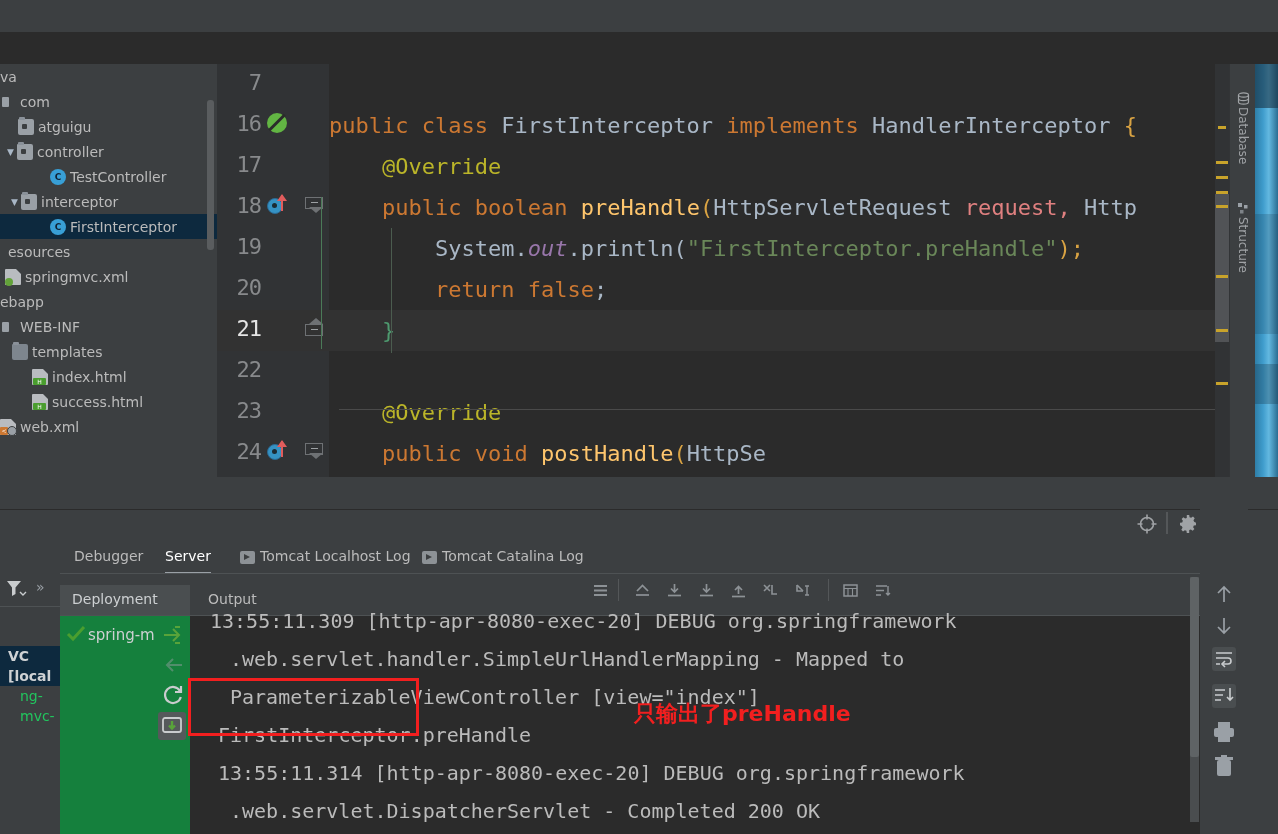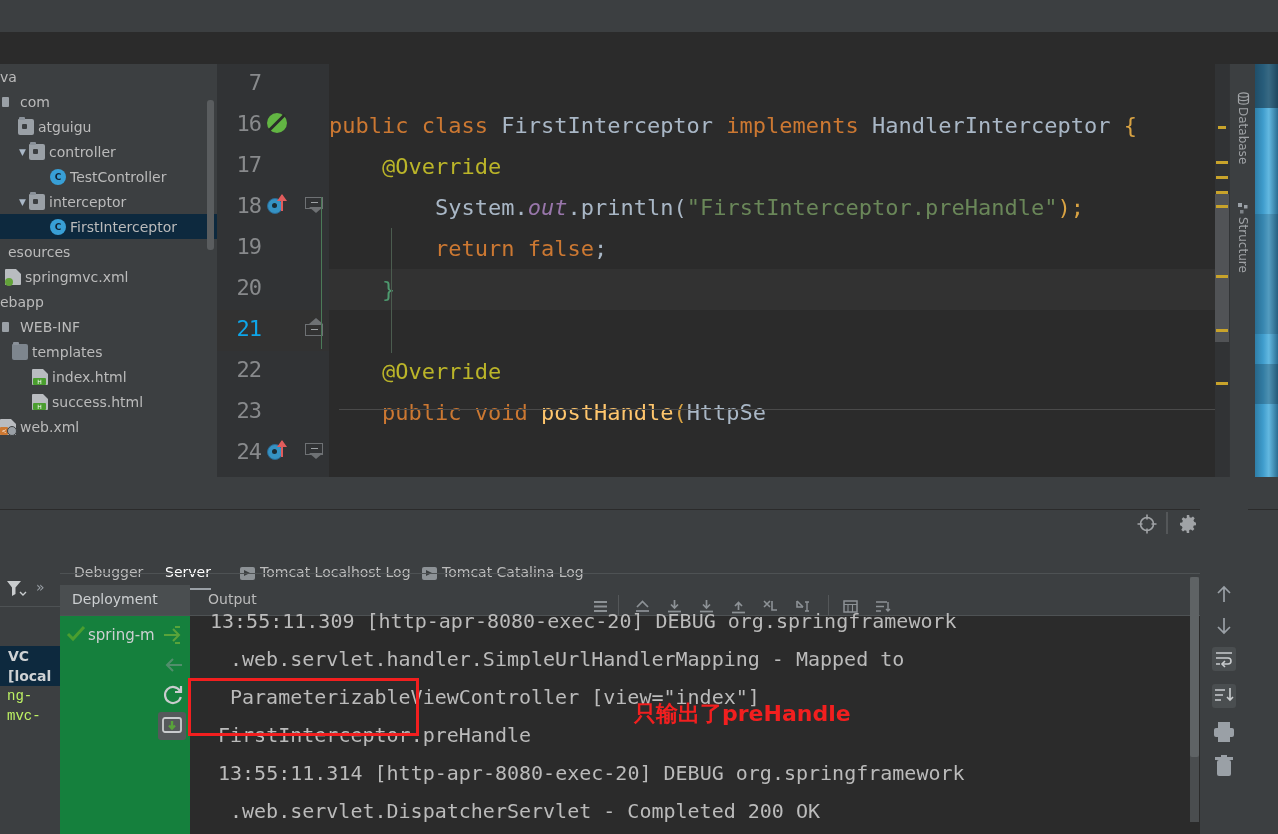--- a/index.html
+++ b/index.html
@@ -44,21 +44,21 @@
   .ico.file .badge2{position:absolute;right:-1px;bottom:-1px;width:8px;height:8px;border-radius:50%;
                     background:#9aa0a6;border:1px solid #3c3f41;}
 
   #tree-scroll{right:3px;top:4px;width:7px;height:150px;background:#5a5d5f;border-radius:3px;}
 
   
   #gutter{left:217px;top:0;width:112px;height:440px;background:#313335;}
   .gline{position:relative;height:41px;}
   .gnum{position:absolute;right:68px;top:6px;font-size:22px;color:#888a8c;
          font-family:"DejaVu Sans Mono","Liberation Mono",monospace;letter-spacing:-1px;}
-  .gnum.cur{color:#0ea5e9;}
+  .gnum.cur{color:#e5e5e5;}
   .gicon{position:absolute;left:50px;top:8px;width:22px;height:22px;}
   .bp-green{width:20px;height:20px;border-radius:50%;background:#62b543;position:absolute;left:0;top:0;}
   .bp-green:after{content:"";position:absolute;left:-1px;top:8px;width:22px;height:3px;background:#2b2b2b;
                   transform:rotate(-45deg);transform-origin:center;}
   .ov-ring{position:absolute;left:0;top:3px;width:14px;height:14px;border-radius:50%;
            background:#3592c4;border:1px solid #2b6a94;}
   .ov-ring:after{content:"";position:absolute;left:4px;top:4px;width:5px;height:5px;border-radius:50%;background:#1b2b34;}
   .ov-arrow{position:absolute;left:14px;top:0px;width:2px;height:16px;background:#e05c5c;}
   .ov-arrow:before{content:"";position:absolute;left:-4px;top:-1px;border-left:5px solid transparent;
                    border-right:5px solid transparent;border-bottom:7px solid #e05c5c;}
@@ -100,21 +100,21 @@
   .vtab .vi{display:block;width:13px;height:13px;margin:0 auto;}
   #blue-edge{left:1255px;top:0;width:23px;height:445px;
              background:linear-gradient(90deg,#2f7fa8 0%,#3f9ccc 35%,#63b8e0 60%,#2b6d92 100%);}
   #blue-edge .bl{position:absolute;left:0;width:23px;background:rgba(20,40,55,.55);}
 
   
   #bottom{left:0;top:445px;width:1278px;height:389px;background:#3c3f41;}
   #bottom-top-border{left:0;top:0;width:1278px;height:1px;background:#2b2b2b;}
 
   
-  #run-header{left:60px;top:48px;width:1178px;height:33px;}
+  #run-header{left:60px;top:32px;width:1178px;height:33px;}
   .tabitem{position:absolute;top:0;height:33px;line-height:30px;font-size:14px;color:#bbbbbb;white-space:nowrap;}
   .tabitem.active{color:#ffffff;}
   .tabitem.active:after{content:"";position:absolute;left:0;right:0;bottom:0;height:2px;background:#9aa0a6;}
   .logico{display:inline-block;width:15px;height:13px;background:#8d9296;border-radius:2px;
           position:relative;vertical-align:middle;margin-right:5px;}
   .logico:after{content:"";position:absolute;left:4px;top:3px;border-left:6px solid #3c3f41;
                 border-top:3.5px solid transparent;border-bottom:3.5px solid transparent;}
 
   .tbtn{position:absolute;top:41px;width:17px;height:17px;}
   .tbsep{position:absolute;top:38px;width:1px;height:22px;background:#545759;}
@@ -156,27 +156,27 @@
     <div id="project-tree" class="abs">
       <div class="tree-row" style="padding-left:0px;">
         <span class="lbl">va</span>
       </div>
       <div class="tree-row" style="padding-left:0px;">
         <span class="ico sq"></span><span class="lbl">com</span>
       </div>
       <div class="tree-row" style="padding-left:18px;">
         <span class="ico folder pkg"></span><span class="lbl">atguigu</span>
       </div>
-      <div class="tree-row" style="padding-left:16px;">
+      <div class="tree-row" style="padding-left:4px;">
         <span class="chev">▼</span><span class="ico folder pkg"></span><span class="lbl">controller</span>
       </div>
       <div class="tree-row" style="padding-left:50px;">
         <span class="ico cls"></span><span class="lbl">TestController</span>
       </div>
-      <div class="tree-row" style="padding-left:16px;">
+      <div class="tree-row" style="padding-left:8px;">
         <span class="chev">▼</span><span class="ico folder pkg"></span><span class="lbl">interceptor</span>
       </div>
       <div class="tree-row selected" style="padding-left:50px;">
         <span class="ico cls"></span><span class="lbl">FirstInterceptor</span>
       </div>
       <div class="tree-row" style="padding-left:8px;">
         <span class="lbl">esources</span>
       </div>
       <div class="tree-row" style="padding-left:5px;">
         <span class="ico file"><span class="badge sp"></span></span><span class="lbl">springmvc.xml</span>
@@ -259,20 +259,21 @@
             </span>
           </div>
       </div>
       <div id="fold-bar"></div>
     </div>
 
     <div id="code" class="abs">
       <div class="cline"></div>
       <div class="cline"><span class="kw">public class </span><span class="cls2">FirstInterceptor</span><span class="kw"> implements </span><span class="cls2">HandlerInterceptor</span><span class="brk"> {</span></div>
       <div class="cline"><span class="anno">    @Override</span></div>
+      <div class="cline"><span class="kw">    public boolean </span><span class="mth">preHandle</span><span class="brk">(</span><span class="cls2">HttpServletRequest </span><span class="par">request</span><span class="par">, </span><span class="cls2">Http</span></div>
       <div class="cline"><span class="pun">        System.</span><span class="fld">out</span><span class="pun">.println(</span><span class="str">"FirstInterceptor.preHandle"</span><span class="brk">);</span></div>
       <div class="cline"><span class="kw">        return </span><span class="kw">false</span><span class="pun">;</span></div>
       <div class="cline hl"><span class="brace">    }</span></div>
       <div class="cline"></div>
       <div class="cline"><span class="anno">    @Override</span></div>
       <div class="cline"><span class="kw">    public void </span><span class="mth">postHandle</span><span class="brk">(</span><span class="cls2">HttpSe</span></div>
       <div id="indent-guide"></div>
       <div id="line-sep"></div>
     </div>
 
@@ -354,21 +355,21 @@
       <div id="filter-ico" class="abs">
         <svg width="22" height="20" viewBox="0 0 22 20">
             <path d="M1 2h14l-5.5 6.5V15l-3.5 2V8.5z" fill="#c9ccce"></path>
             <path d="M14 13l3 3 3-3" fill="none" stroke="#c9ccce" stroke-width="1.4"></path>
           </svg>
       </div>
       <div id="chevchev" class="abs">»</div>
       <div id="strip-sep" class="abs"></div>
       <div id="run-entry" class="abs">
         <div style="padding-left:8px;line-height:20px;"><b>VC [local</b></div>
-        <div style="padding-left:7px;line-height:20px;color:#bef264;font-family:Liberation Mono, monospace;">ng-mvc-</div>
+        <div style="padding-left:20px;line-height:20px;color:#22c55e;">ng-mvc-</div>
       </div>
     </div>
 
     <div id="run-header" class="abs">
       <div class="tabitem" style="left:14px;">
         <span>Debugger</span>
       </div>
       <div class="tabitem active" style="left:105px;">
         <span>Server</span>
       </div>

